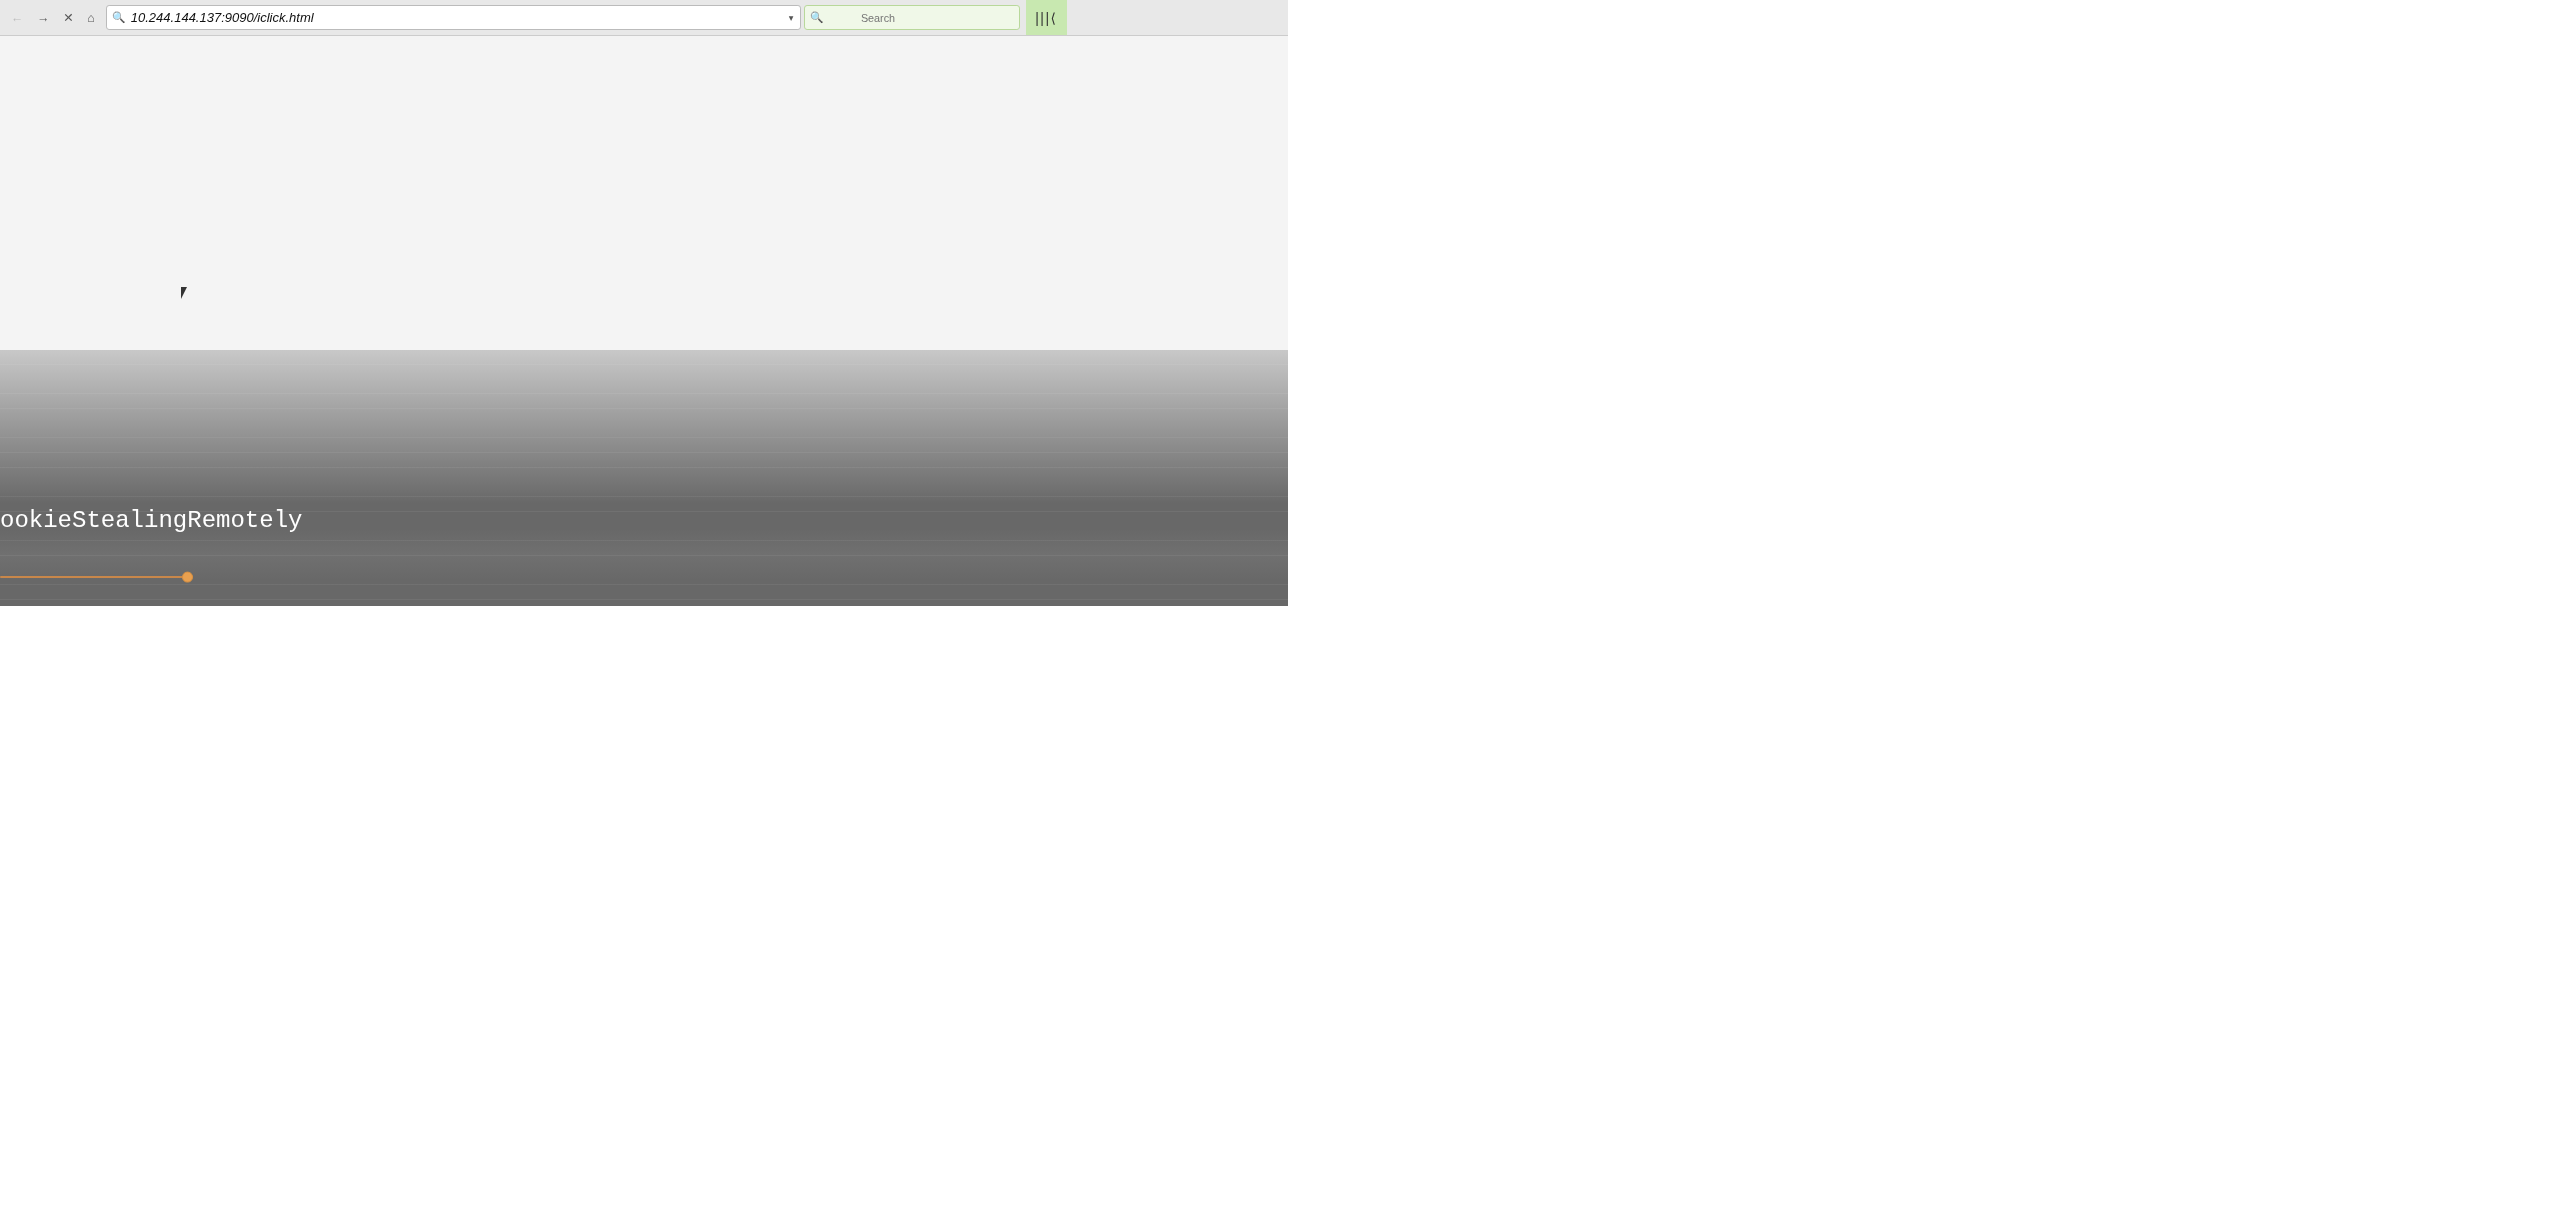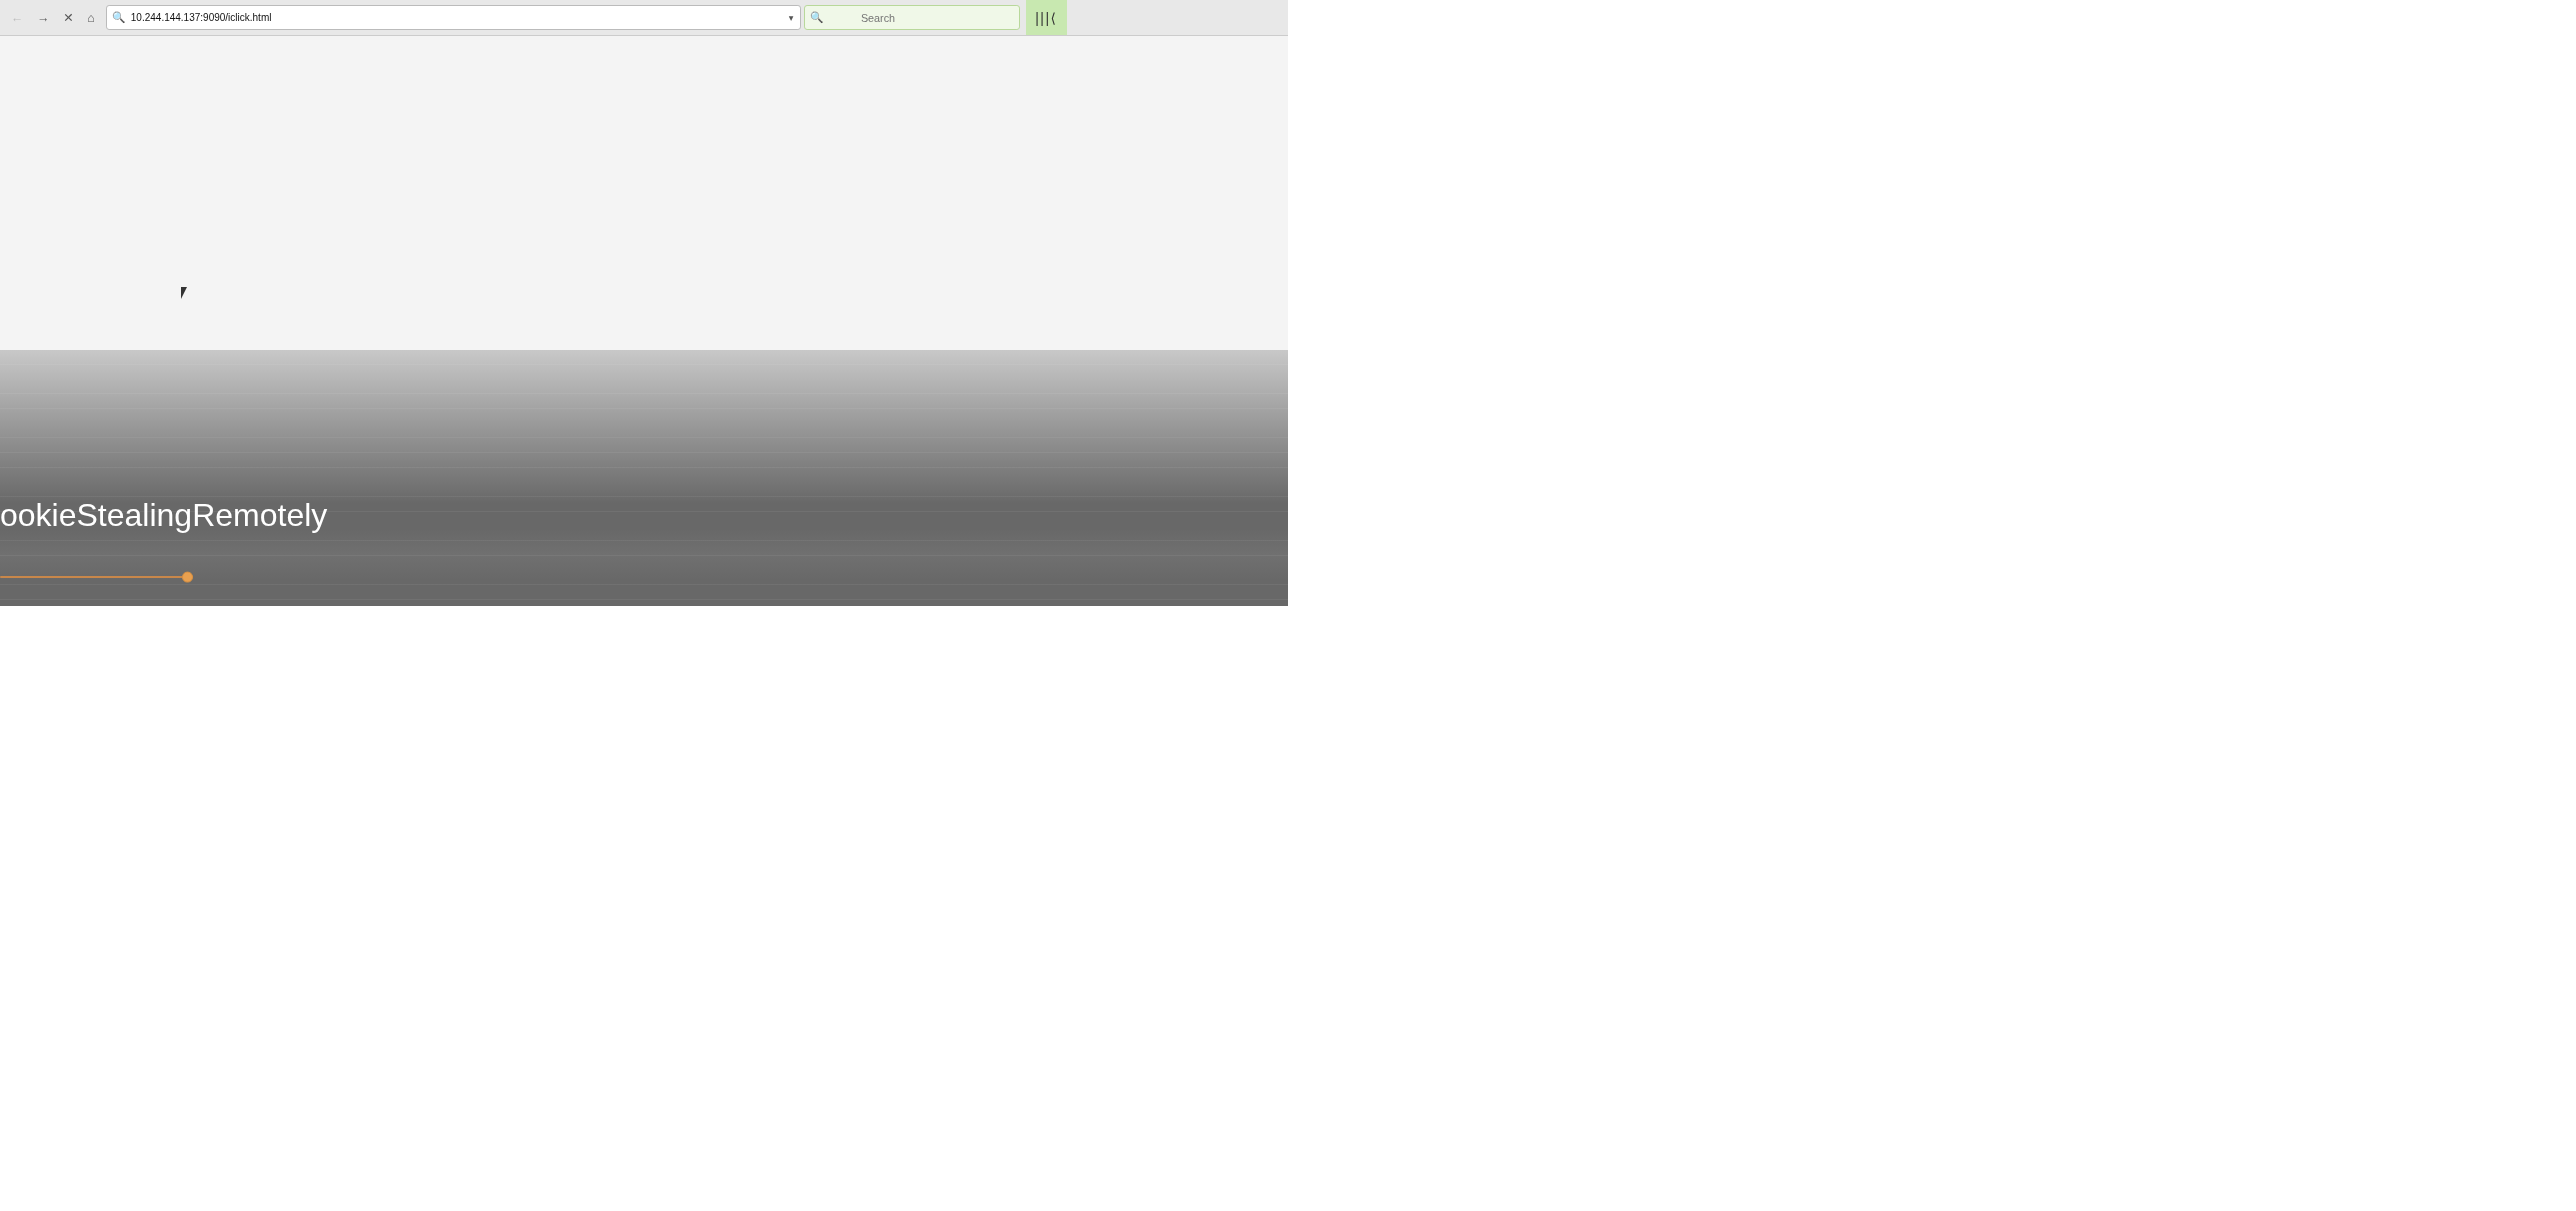--- a/index.html
+++ b/index.html
@@ -66,23 +66,24 @@
 
     .url-bar-container .search-icon-left {
       color: #777;
       font-size: 10.8px;
     }
 
     .url-input {
       flex: 1;
       border: none;
       outline: none;
-      font-size: 10px;
+      font-size: 13px;
       color: #111;
       background: transparent;
+      font-style: italic;
     }
 
     @keyframes blink {
       50% { opacity: 0; }
     }
 
     .url-dropdown-btn {
       background: none;
       border: none;
       cursor: pointer;
@@ -182,26 +183,27 @@
         rgba(255,255,255,0.06) 14px,
         rgba(255,255,255,0.06) 14.7px
       );
     }
 
     
     .cookie-text {
       position: absolute;
       bottom: 28%;
       left: 0;
-      font-size: 32px;
+      font-size: 24px;
       font-weight: 300;
       color: #ffffff;
       letter-spacing: 0px;
       white-space: nowrap;
       text-shadow: none;
+      font-family: Liberation Mono, monospace;
     }
 
     
     .progress-bar-container {
       position: absolute;
       bottom: 10%;
       left: 0;
       width: 15%;
       height: 6.2px;
       display: flex;

